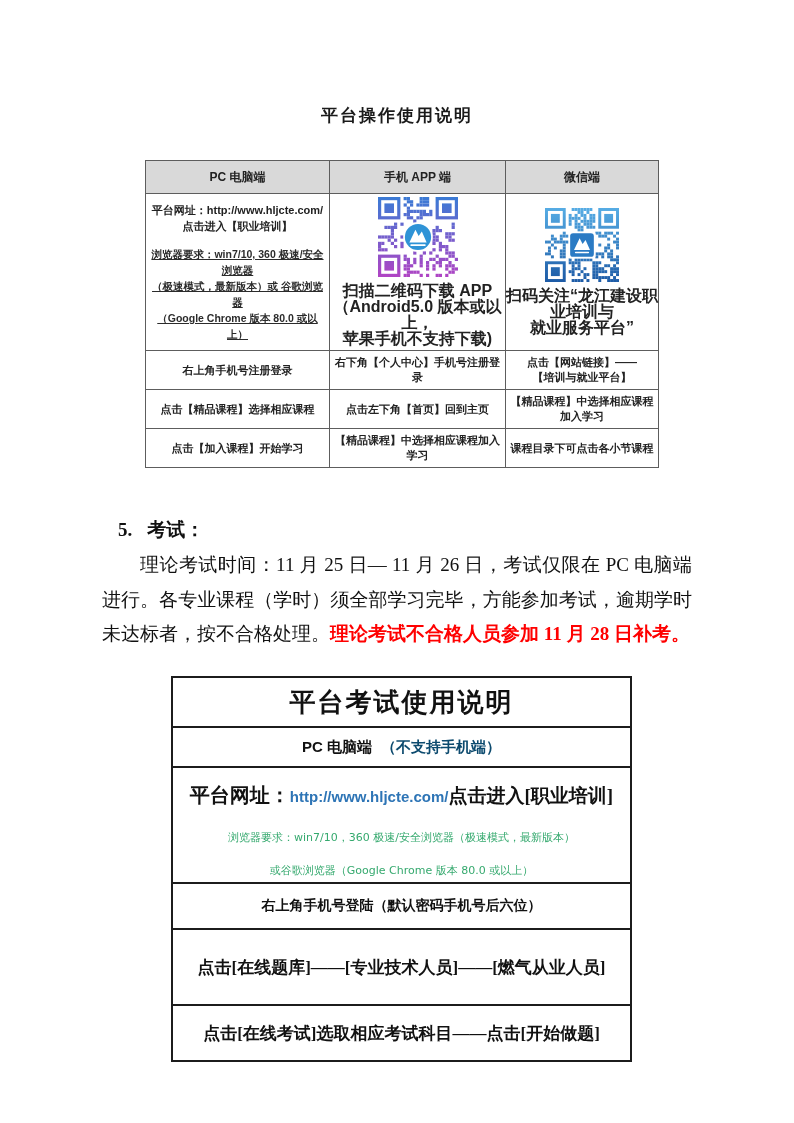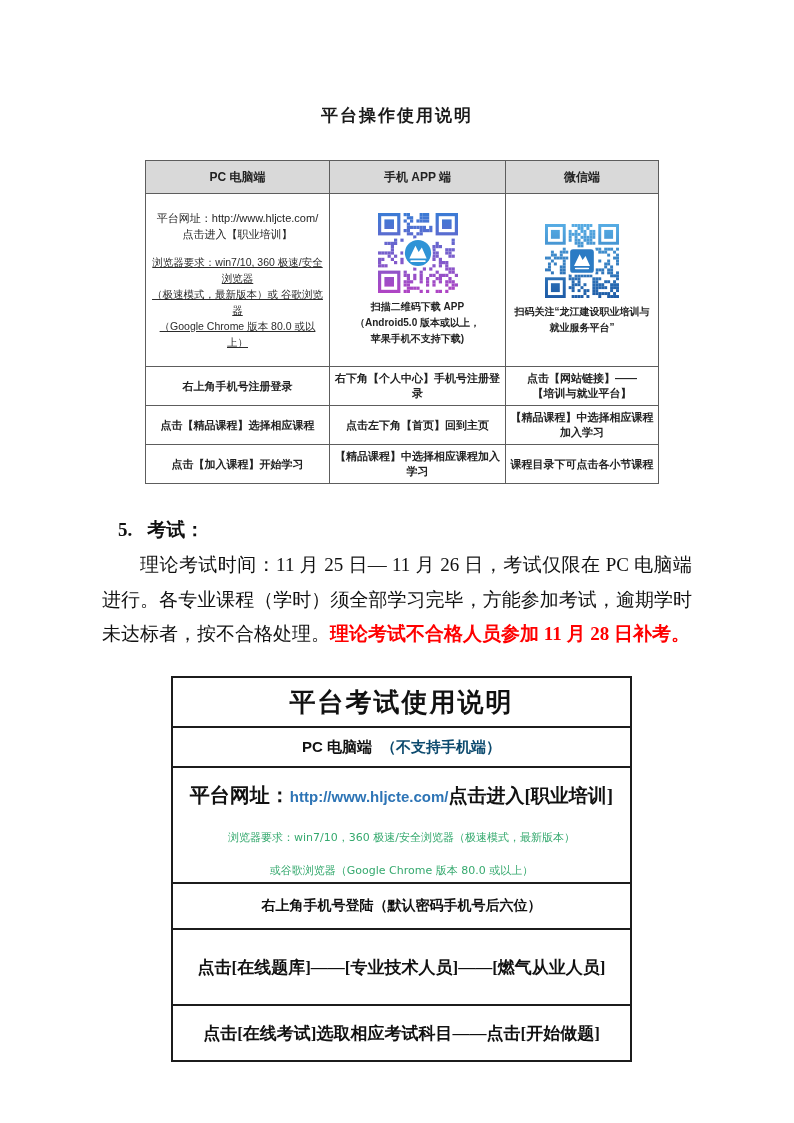--- a/index.html
+++ b/index.html
@@ -20,26 +20,26 @@
     border-collapse:collapse; table-layout:fixed;
     font-family:"Liberation Sans","DejaVu Sans",sans-serif;
   }
   table.t1 td, table.t1 th { border:1px solid #5d5d5d; text-align:center; vertical-align:middle; }
   table.t1 th { background:#d9d9d9; height:33px; font-size:12px; font-weight:bold; color:#222; }
   table.t1 .col1 { width:184px; }
   table.t1 .col2 { width:176px; }
   table.t1 .col3 { width:153px; }
   .qr-row td { height:155px; }
   .step-row td { height:39px; font-size:11px; font-weight:bold; color:#222; line-height:15px; padding:2px 4px; }
-  .pc-cell { font-size:11px; font-weight:normal; line-height:16px; padding:16px 5px; color:#222; }
+  .pc-cell { font-size:11px; font-weight:bold; line-height:16px; padding:8px 5px; color:#222; }
   .pc-cell .req { display:block; font-size:10.5px; line-height:16px; text-decoration:underline; margin-top:0; color:#2b2b2b; }
   .pc-cell .gap { display:block; height:12px; }
   .qr-svg { width:80px; height:80px; display:block; margin:0 auto 6px auto; }
   .qr-svg.small { width:74px; height:74px; }
-  .qr-caption { font-size:10px; font-weight:bold; line-height:16px; color:#222; }
+  .qr-caption { font-size:16px; font-weight:bold; line-height:16px; color:#222; }
   
   .sec5-heading {
     position:absolute; left:118px; top:517px;
     font-size:19px; font-weight:bold; color:#111;
   }
   .sec5-heading .num { margin-right:15px; }
   .sec5-para {
     position:absolute; left:102px; top:548px; width:590px;
     font-size:19px; line-height:34.5px; text-align:justify; text-indent:2em;
     color:#111;

